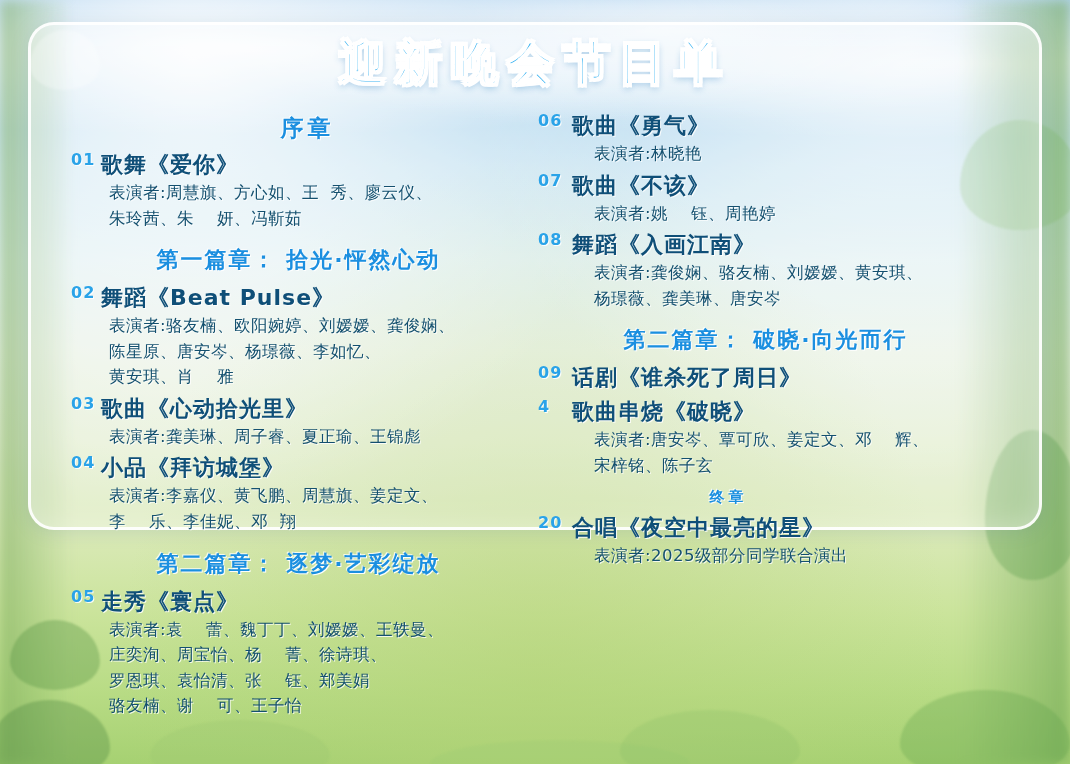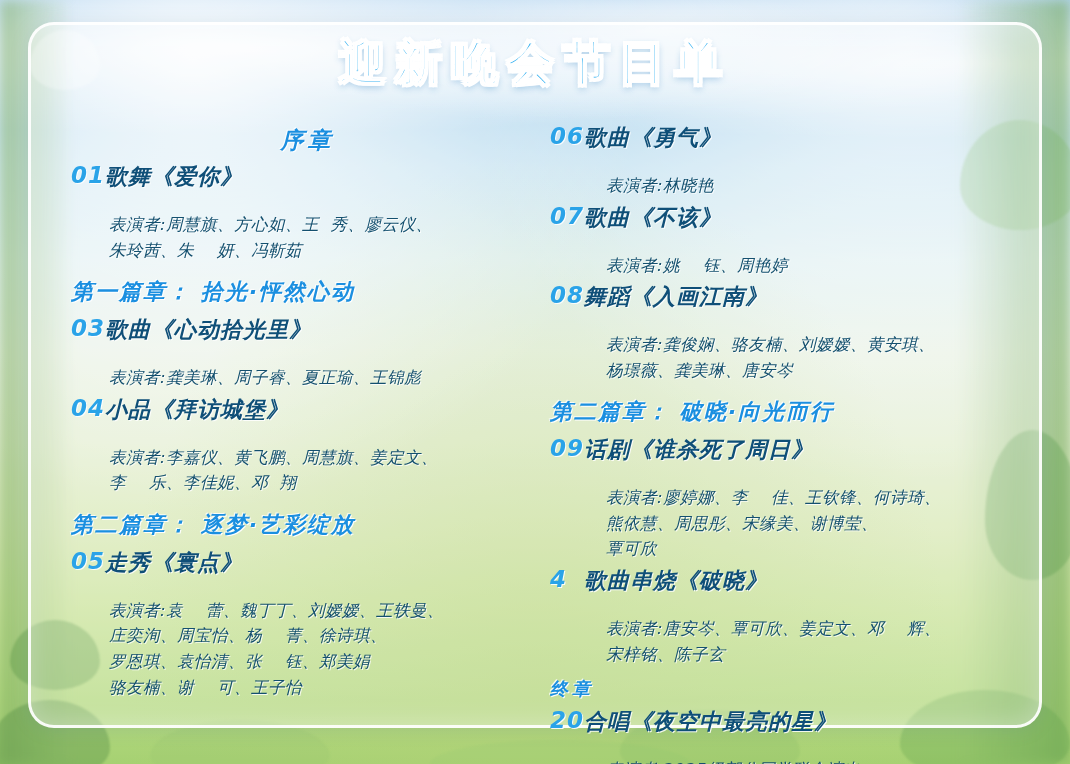--- a/index.html
+++ b/index.html
@@ -41,76 +41,75 @@
   }
   .bg-top-clouds{
     position:absolute;left:0;top:0;width:1070px;height:160px;
     background:
       radial-gradient(ellipse at 22% 30%, rgba(255,255,255,.9) 0%, rgba(255,255,255,0) 55%),
       radial-gradient(ellipse at 62% 18%, rgba(255,255,255,.8) 0%, rgba(255,255,255,0) 50%),
       radial-gradient(ellipse at 92% 40%, rgba(255,255,255,.75) 0%, rgba(255,255,255,0) 55%);
   }
 
   .card{
-    position:absolute;left:28px;top:22px;width:1014px;height:706px;
+    position:absolute;left:28px;top:22px;width:1014px;height:508px;
     border:3px solid rgba(255,255,255,.92);
     border-radius:26px;
     background:rgba(255,255,255,.24);
     box-shadow:0 0 26px rgba(255,255,255,.35) inset, 0 2px 18px rgba(90,130,160,.18);
     box-sizing:border-box;
   }
 
   .title{
     position:absolute;left:0;right:0;top:14px;text-align:center;
     font-size:47px;line-height:1;letter-spacing:9px;
     font-weight:bold;
     color:#1aa7ef;
     -webkit-text-stroke:1.5px #ffffff;
     text-shadow:
       2px 2px 0 #ffffff, -2px 2px 0 #ffffff, 2px -2px 0 #ffffff, -2px -2px 0 #ffffff,
       0 3px 7px rgba(30,120,190,.45);
     font-family:"DejaVu Sans","Liberation Sans",sans-serif;
   }
 
   .cols{
-    position:absolute;left:40px;top:98px;width:934px;height:612px;
-    display:flex;gap:24px;font-style:italic;
+    position:absolute;left:40px;top:86px;width:934px;height:612px;
+    display:flex;gap:12px;
   }
   .col{width:455px;position:relative;}
 
   .section-head{
     color:#1b8fe0;
     font-weight:bold;
     text-shadow:1px 1px 0 rgba(255,255,255,.95), -1px -1px 0 rgba(255,255,255,.8);
     font-family:"DejaVu Sans","Liberation Sans",sans-serif;
   }
   .sec-xu{ font-size:23px;letter-spacing:4px;text-align:center;padding-left:18px;margin:2px 0 6px 0;}
-  .sec-chap{ font-size:22px;letter-spacing:2px;margin:14px 0 8px 0;}
-  .sec-zhong{ font-size:18px;letter-spacing:4px;text-align:left;padding-right:74px;margin:10px 0 6px 0;}
+  .sec-chap{ font-size:22px;letter-spacing:2px;text-align:center;margin:14px 0 8px 0;}
+  .sec-zhong{ font-size:15px;letter-spacing:4px;text-align:center;padding-right:74px;margin:10px 0 6px 0;}
 
   .item{margin:0 0 4px 0;}
   .item-line{display:flex;align-items:flex-start;}
   .num{
-    color:#2aa3e8;font-size:23px;font-weight:bold;min-width:30px;
+    color:#2aa3e8;font-size:16px;font-weight:bold;min-width:30px;
     letter-spacing:1px;
     text-shadow:1px 1px 0 rgba(255,255,255,.9);
     font-family:"DejaVu Sans","Liberation Sans",sans-serif;
   }
   .item-title{
     color:#0f4f78;font-size:22px;font-weight:bold;letter-spacing:1px;
     text-shadow:1px 1px 0 rgba(255,255,255,.85);
     font-family:"DejaVu Sans","Liberation Sans",sans-serif;
   }
   .perf{
     color:#14506f;font-size:16.5px;line-height:1.55;letter-spacing:.5px;
     margin-left:38px;
     text-shadow:1px 1px 0 rgba(255,255,255,.8);
     font-family:"DejaVu Sans","Liberation Sans",sans-serif;
     white-space:pre-wrap;
-    margin-top:20px;
   }
   .perf.indent2{margin-left:56px;}
   .col.right .num{min-width:34px;}
   .col.right .perf{margin-left:56px;}
 </style>
 </head>
 <body>
 
 <div class="bg-top-clouds"></div>
 <div class="bg-blur-left"></div>
@@ -136,20 +135,29 @@
           <div class="item-line">
             <span class="num">01</span>
             <span class="item-title">歌舞《爱你》</span>
           </div>
           <div class="perf">表演者:周慧旗、方心如、王  秀、廖云仪、
 朱玲茜、朱    妍、冯靳茹</div>
         </div>
         <div class="section-head sec-chap">第一篇章： 拾光·怦然心动</div>
         <div class="item">
           <div class="item-line">
+            <span class="num">02</span>
+            <span class="item-title">舞蹈《Beat Pulse》</span>
+          </div>
+          <div class="perf">表演者:骆友楠、欧阳婉婷、刘嫒嫒、龚俊娴、
+陈星原、唐安岑、杨璟薇、李如忆、
+黄安琪、肖    雅</div>
+        </div>
+        <div class="item">
+          <div class="item-line">
             <span class="num">03</span>
             <span class="item-title">歌曲《心动拾光里》</span>
           </div>
           <div class="perf">表演者:龚美琳、周子睿、夏正瑜、王锦彪</div>
         </div>
         <div class="item">
           <div class="item-line">
             <span class="num">04</span>
             <span class="item-title">小品《拜访城堡》</span>
           </div>
@@ -190,23 +198,20 @@
           </div>
           <div class="perf indent2">表演者:龚俊娴、骆友楠、刘嫒嫒、黄安琪、
 杨璟薇、龚美琳、唐安岑</div>
         </div>
         <div class="section-head sec-chap">第二篇章： 破晓·向光而行</div>
         <div class="item">
           <div class="item-line">
             <span class="num">09</span>
             <span class="item-title">话剧《谁杀死了周日》</span>
           </div>
-          <div class="perf indent2">表演者:廖婷娜、李    佳、王钦锋、何诗琦、
-熊依慧、周思彤、宋缘美、谢博莹、
-覃可欣</div>
         </div>
         <div class="item">
           <div class="item-line">
             <span class="num">4</span>
             <span class="item-title">歌曲串烧《破晓》</span>
           </div>
           <div class="perf indent2">表演者:唐安岑、覃可欣、姜定文、邓    辉、
 宋梓铭、陈子玄</div>
         </div>
         <div class="section-head sec-zhong">终章</div>

